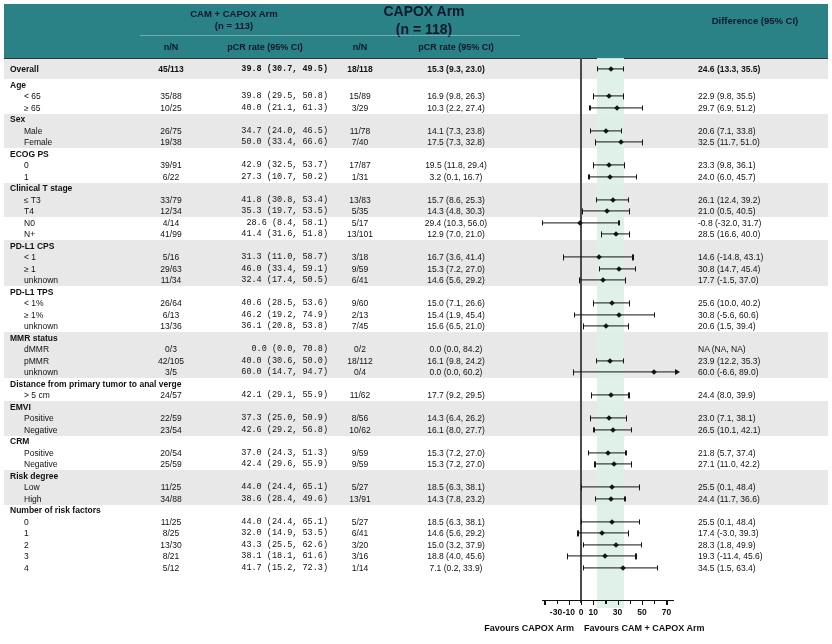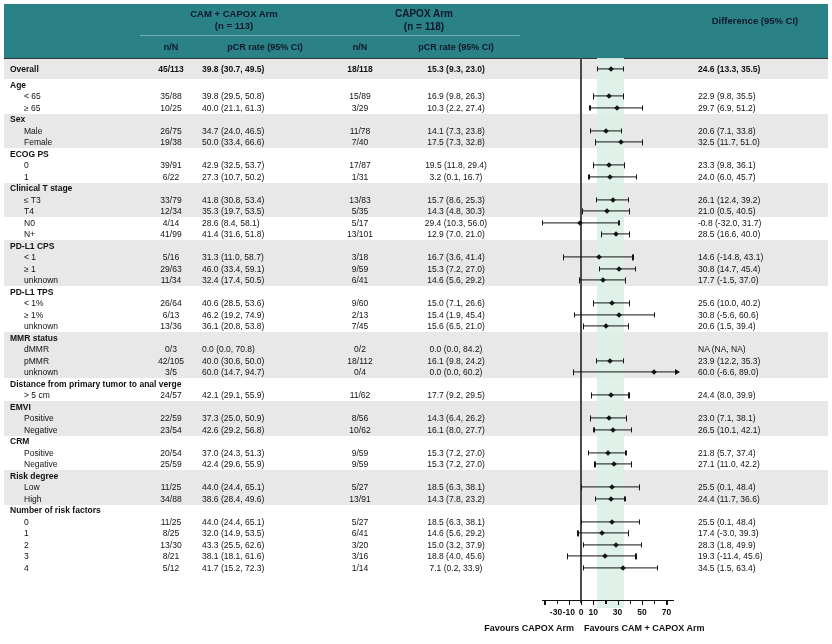--- a/index.html
+++ b/index.html
@@ -6,39 +6,39 @@
   html,body { background:#fff; }
   body { font-family: "Liberation Sans", sans-serif; }
   .fig { position:relative; width:832px; height:644px; background:#fff; padding:4px; overflow:hidden; }
 
   
   .hdr { background:var(--teal,#2a8287); color:#0f172a; height:54px; display:flex; flex-direction:column; }
   .hr1 { display:flex; align-items:center; height:32px; position:relative; }
   .hr2 { display:flex; align-items:center; height:22px; }
   .hsp-label { width:136px; flex:none; }
   .harm1 { width:188px; flex:none; text-align:center; font-weight:bold; font-size:9.5px; line-height:1.3; }
-  .harm2 { width:192px; flex:none; text-align:center; font-weight:bold; font-size:10px; line-height:1.3; }
+  .harm2 { width:192px; flex:none; text-align:center; font-weight:bold; font-size:14px; line-height:1.3; }
   .hsp-plot { width:162px; flex:none; }
   .hdiff { width:146px; flex:none; text-align:center; font-weight:bold; font-size:9.5px; }
   .spanline { position:absolute; left:136px; top:31px; width:380px; height:1px; background:rgba(255,255,255,0.35); }
   .hc { flex:none; text-align:center; font-weight:bold; font-size:9px; }
   .hc.w-label{width:136px;} .hc.w-nn1{width:62px;} .hc.w-r1{width:126px;}
   .hc.w-nn2{width:64px;} .hc.w-r2{width:128px;} .hc.w-plot{width:162px;} .hc.w-diff{width:146px;}
 
   
   #rows { border-top:1.5px solid #333; }
   .row { display:flex; align-items:center; height:11.5px; font-size:8.5px; color:#111; }
   .row.overall { height:20px; font-weight:bold; }
   .row.shade { background:var(--stripe,#e8e8e8); }
   .c { flex:none; white-space:nowrap; line-height:1; }
   .c.label { width:136px; padding-left:6px; overflow:visible; }
   .row.item .c.label { padding-left:20px; }
   .row.group .c.label { font-weight:bold; }
   .c.nn1 { width:62px; text-align:center; }
-  .c.r1  { width:126px; text-align:left; }
+  .c.r1  { width:126px; text-align:right;font-family:Liberation Mono, monospace; }
   .c.nn2 { width:64px; text-align:center; }
   .c.r2  { width:128px; text-align:center; }
   .c.plot{ width:162px; position:relative; height:100%; z-index:3; }
   .c.diff{ width:146px; padding-left:16px; text-align:left; }
 
   
   .ci { position:absolute; top:50%; height:1.2px; background:var(--mk,#141414); transform:translateY(-50%); }
   .ci::before, .ci::after { content:""; position:absolute; top:-2.1px; width:1.2px; height:5.4px; background:var(--mk,#141414); }
   .ci::before { left:0; } .ci::after { right:0; }
   .ci.no-right-cap::after { display:none; }

